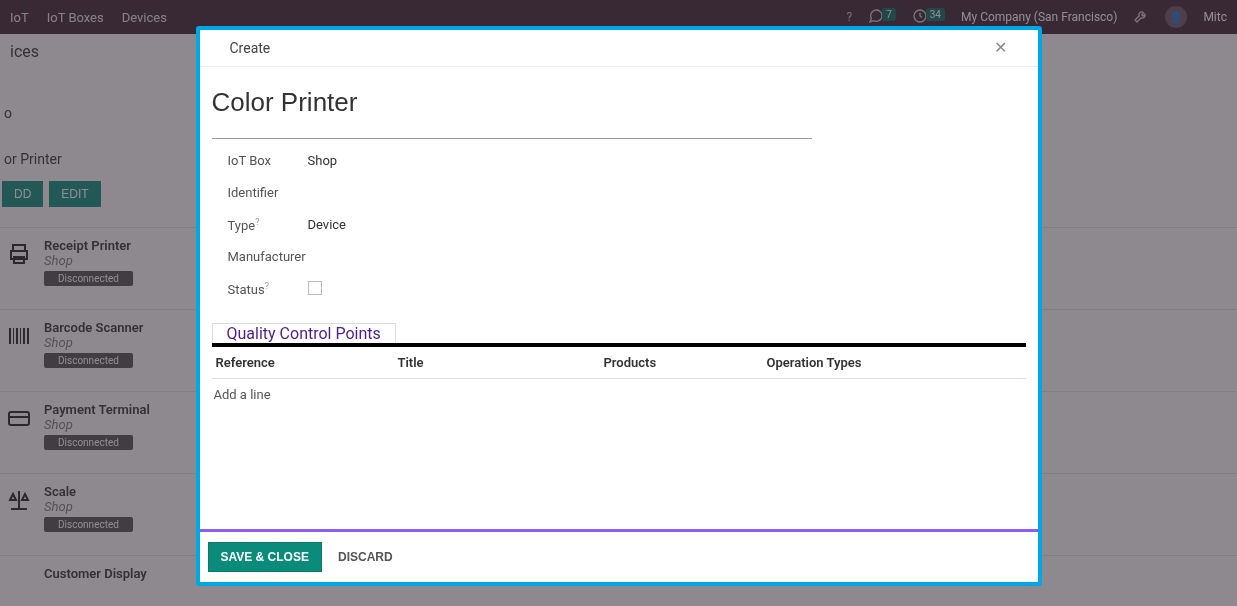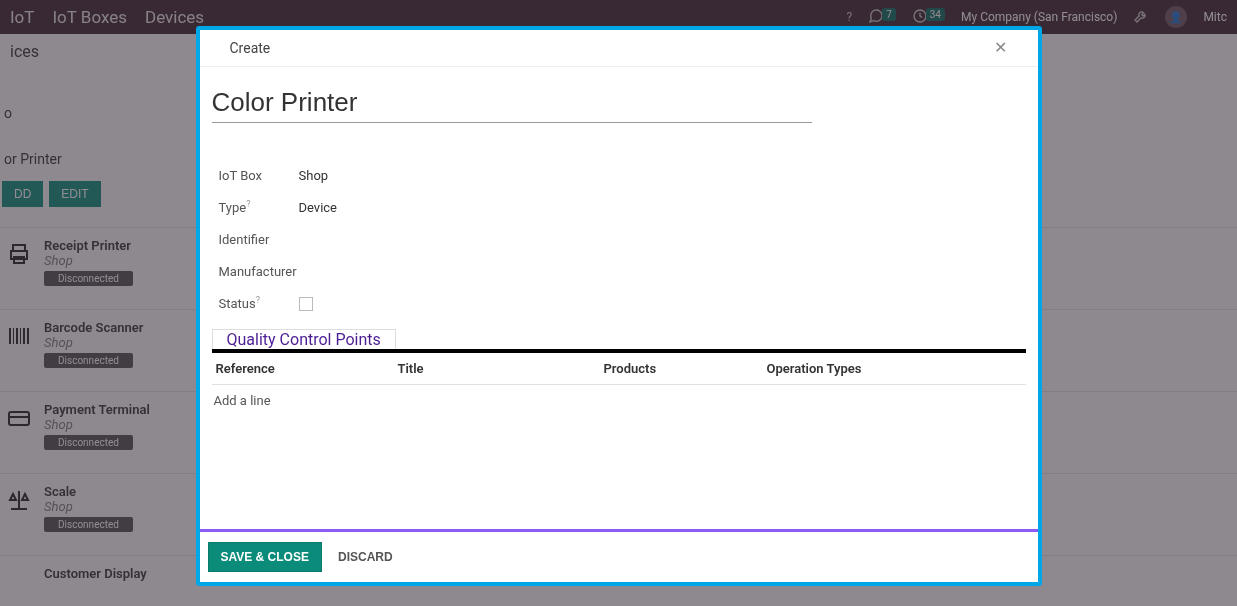--- a/index.html
+++ b/index.html
@@ -1,21 +1,21 @@
 <!DOCTYPE html>
 <html><head>
   <meta charset="utf-8">
   <style>
     *{box-sizing:border-box;margin:0;padding:0}
     body{font-family:-apple-system,BlinkMacSystemFont,"Segoe UI",Roboto,sans-serif;font-size:13px;color:#4c4c4c;width:1237px;height:606px;background:#f9f9f9;overflow:hidden;position:relative}
     
     
     .topbar{height:34px;background:#3c2434;display:flex;align-items:center;color:#fff;padding:0 10px;justify-content:space-between}
     .topbar-left{display:flex;gap:18px;align-items:center}
-    .topbar-left a{color:#e7e7e7;font-size:17px;cursor:pointer}
+    .topbar-left a{color:#e7e7e7;font-size:13px;cursor:pointer}
     .topbar-right{display:flex;gap:16px;align-items:center;font-size:12px}
     .badge{background:#0b6b60;color:#fff;font-size:10px;padding:1px 4px;border-radius:3px;margin-left:-2px;position:relative;top:-6px}
     .icon-bubble,.icon-clock,.icon-wrench{width:16px;height:16px;display:inline-block}
     .avatar{width:22px;height:22px;border-radius:50%;background:#6b5563;display:inline-flex;align-items:center;justify-content:center;font-size:11px}
     
     
     .bg-wrap{position:absolute;top:34px;left:0;right:0;bottom:0}
     .bg-header{padding:8px 10px;font-size:16px;color:#333}
     .bg-sub{padding:6px 4px;font-size:14px;color:#333}
     .bg-btns{display:flex;gap:6px;margin:8px 2px}
@@ -26,22 +26,22 @@
     .card .shop{color:#7b7b7b;font-style:italic}
     .tag{background:#505050;color:#fff;font-size:10px;padding:2px 14px;display:inline-block;margin-top:3px;border-radius:2px}
     
     
     .overlay{position:absolute;inset:0;background:rgba(55,45,55,.55);display:flex;align-items:flex-start;justify-content:center;padding-top:26px}
     .modal{width:846px;background:#fff;border:4px solid #00a7e6;border-radius:3px;display:flex;flex-direction:column;min-height:560px}
     .modal-head{display:flex;justify-content:space-between;padding:10px 30px;border-bottom:1px solid #eee}
     .modal-head .t{font-size:14px;color:#444}
     .close-x{cursor:pointer;color:#888;font-size:16px;line-height:1}
     .modal-body{padding:18px 12px 4px;flex:1;display:flex;flex-direction:column}
-    .big-input{font-size:26px;font-weight:400;color:#333;border:none;border-bottom:1px solid #999;width:600px;outline:none;padding:2px 0 4px;margin-bottom:32px}
-    .field-row{display:flex;align-items:flex-end;margin:4px 7px;height:24px}
+    .big-input{font-size:26px;font-weight:400;color:#333;border:none;border-bottom:1px solid #999;width:600px;outline:none;padding:2px 0 20px;margin-bottom:10px}
+    .field-row{display:flex;align-items:flex-start;margin:4px 16px;height:24px}
     .field-row .lab{width:80px;color:#555}
     .sup{font-size:9px;color:#999;vertical-align:super}
     .field-row .val{color:#333}
     .chk{width:14px;height:14px;border:1px solid #bbb;display:inline-block}
     .tabs{margin-top:14px}
     .tab{display:inline-block;border:1px solid #ddd;border-bottom:none;padding:0 14px;font-size:16px;color:#4c1d95;background:#fff;cursor:pointer}
     .table-head{display:flex;border-top:4px solid #000000;border-bottom:1px solid #e1e1e1;padding:8px 2px;font-weight:600;color:#333;font-size:13px}
     .col1{width:184px;padding-left:2px}
     .col2{width:206px}
     .col3{width:163px}
@@ -125,26 +125,26 @@
       <span class="close-x">✕</span>
     </div>
     <div class="modal-body">
       <input class="big-input" value="Color Printer" style="">
 
       <div class="field-row">
           <span class="lab">IoT Box</span>
           <span class="val">Shop</span>
         </div>
       <div class="field-row">
+          <span class="lab">Identifier</span>
+          <span class="val"></span>
+        </div>
+      <div class="field-row">
           <span class="lab"><span>Type</span><span class="sup">?</span></span>
           <span class="val">Device</span>
-        </div>
-      <div class="field-row">
-          <span class="lab">Identifier</span>
-          <span class="val"></span>
         </div>
       <div class="field-row">
           <span class="lab" style="width:120px">Manufacturer</span>
           <span class="val"></span>
         </div>
       <div class="field-row">
           <span class="lab"><span>Status</span><span class="sup">?</span></span>
           <span class="chk"></span>
         </div>
 

